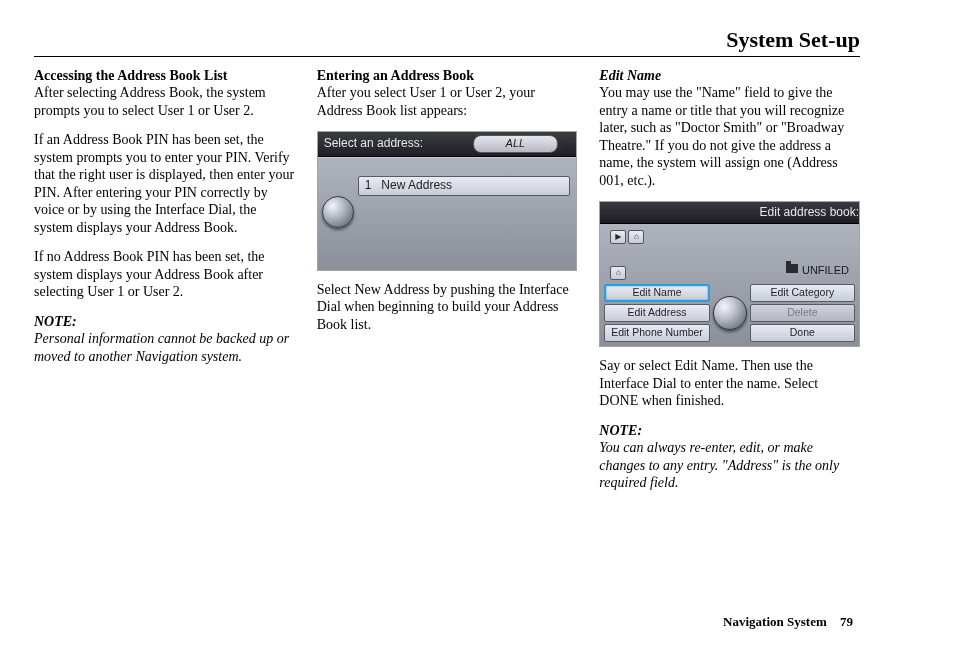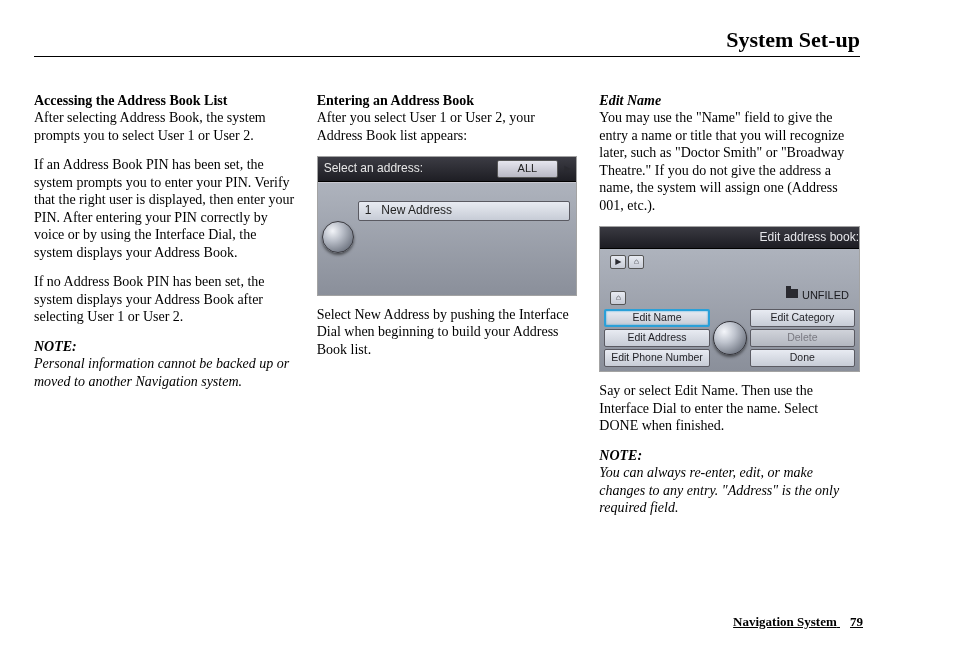--- a/index.html
+++ b/index.html
@@ -29,21 +29,20 @@
     border-top: 1px solid #000;
     margin: 0 0 10px 0;
   }
   .cols {
     display: flex;
     gap: 22px;
   }
   .col {
     flex: 1 1 0;
     min-width: 0;
-    margin-top: 25px;
   }
   .h2 {
     font-weight: bold;
     margin: 0;
   }
   .h3 {
     font-weight: bold;
     font-style: italic;
     margin: 0;
   }
@@ -76,25 +75,26 @@
     align-items: center;
     background: linear-gradient(#3c3c44, #1e1e24);
     color: #e8e8e8;
     padding: 3px 6px;
     border-bottom: 1px solid #000;
   }
   .shot1-header-label { flex: 1; }
   .shot1-all {
     background: linear-gradient(#e6e6ee, #b8b8c4);
     color: #222;
-    padding: 1px 20px;
+    padding: 1px 32px;
     border: 1px solid #555;
-    border-radius: 2px;
+    border-radius: 8px;
     font-size: 11px;
     margin-left: 4px;
+    font-style: italic;
   }
   .shot1-arrow {
     color: #cfd3dc;
     margin-left: 6px;
     font-size: 10px;
   }
   .shot1-body {
     background: linear-gradient(#aeb3bd, #8a8f9a);
     padding: 6px;
     height: 100px;
@@ -226,23 +226,22 @@
     border-radius: 50%;
     background: radial-gradient(circle at 32% 30%, #f4f6fa 0%, #bfc4ce 35%, #70768 2 80%, #3e424a 100%);
     background: radial-gradient(circle at 32% 30%, #f4f6fa 0%, #bfc4ce 35%, #707682 80%, #3e424a 100%);
     border: 1px solid #34343a;
     box-shadow: 0 2px 3px rgba(0,0,0,0.5);
   }
 
   .footer {
     position: absolute;
     bottom: 22px;
-    right: 31px;
+    right: 41px;
     font-size: 13px;
-    text-decoration: underline;
   }
   .footer .label { font-weight: bold; }
   .footer .num { font-weight: bold; margin-left: 10px; }
 
   .tiny-icon {
     font-size: 8px;
     color: #2a2a30;
     line-height: 1;
   }
 </style>

